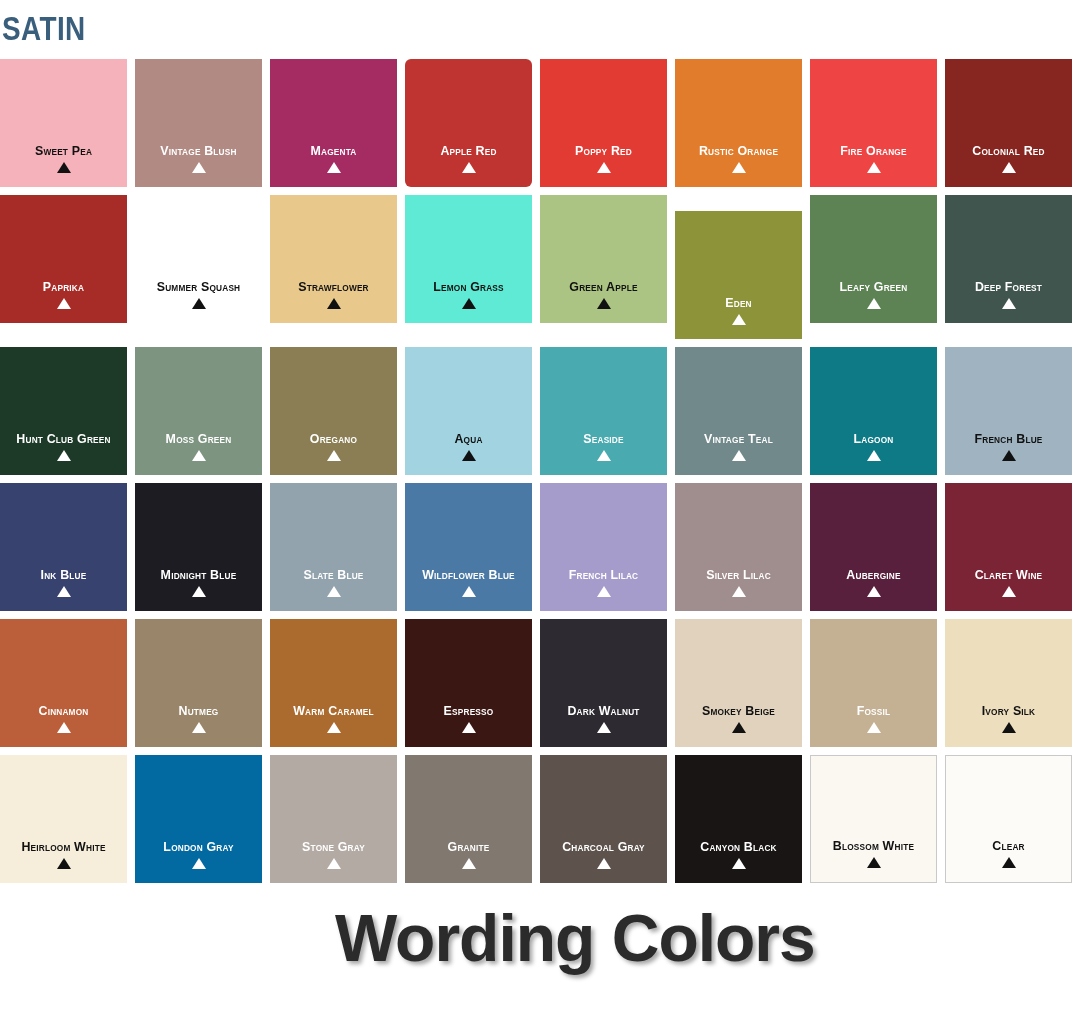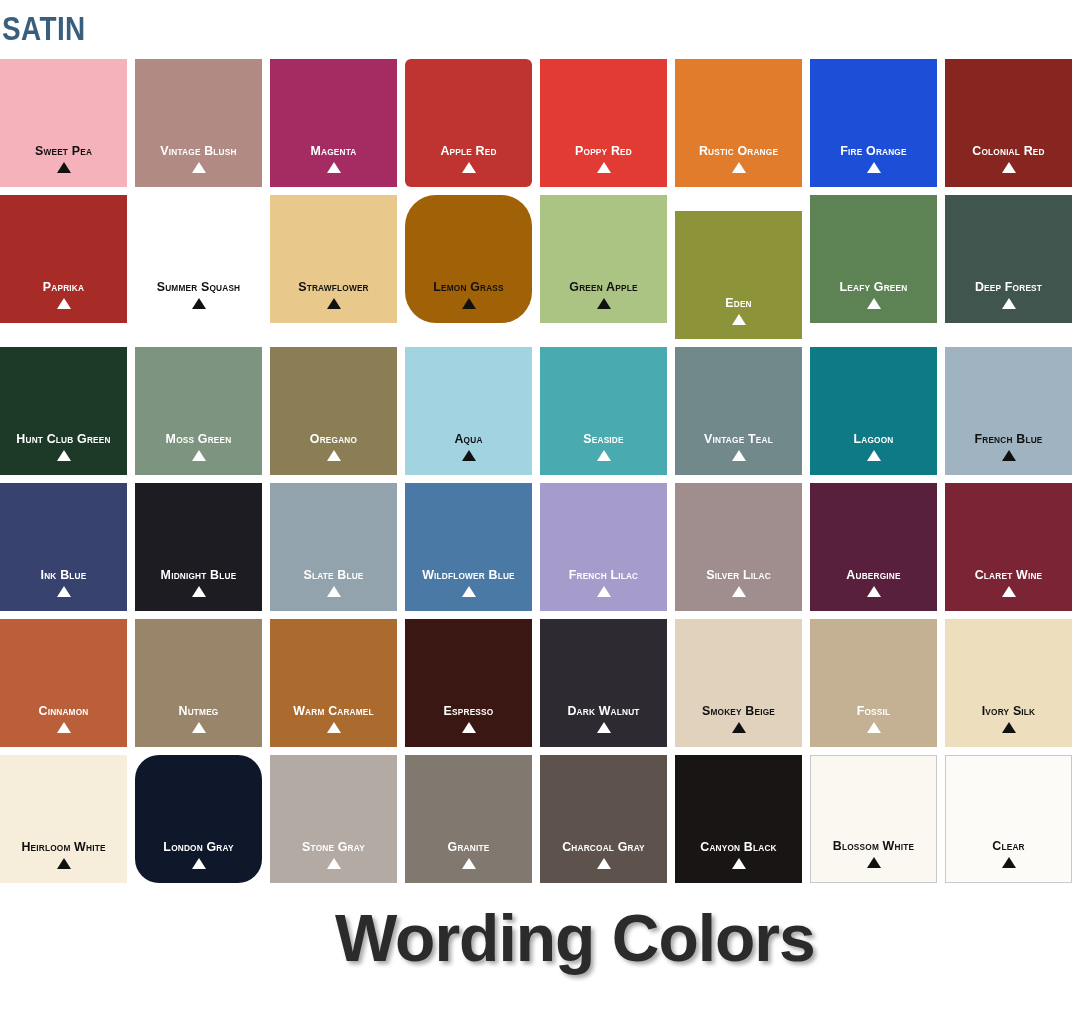--- a/index.html
+++ b/index.html
@@ -123,41 +123,41 @@
       <div class="swatch-marker" style="color: rgb(255, 255, 255);"><span></span></div>
     </div>
     <div class="swatch" style="background: rgb(226, 59, 51);">
       <div class="swatch-label" style="color: rgb(255, 255, 255);">Poppy Red</div>
       <div class="swatch-marker" style="color: rgb(255, 255, 255);"><span></span></div>
     </div>
     <div class="swatch" style="background: rgb(224, 124, 44);">
       <div class="swatch-label" style="color: rgb(255, 255, 255);">Rustic Orange</div>
       <div class="swatch-marker" style="color: rgb(255, 255, 255);"><span></span></div>
     </div>
-    <div class="swatch" style="background: #1d4ed8;">
+    <div class="swatch" style="background: #ef4444;">
       <div class="swatch-label" style="color: rgb(255, 255, 255);">Fire Orange</div>
       <div class="swatch-marker" style="color: rgb(255, 255, 255);"><span></span></div>
     </div>
     <div class="swatch" style="background: rgb(135, 38, 32);">
       <div class="swatch-label" style="color: rgb(255, 255, 255);">Colonial Red</div>
       <div class="swatch-marker" style="color: rgb(255, 255, 255);"><span></span></div>
     </div>
     <div class="swatch" style="background: rgb(167, 44, 39);">
       <div class="swatch-label" style="color: rgb(255, 255, 255);">Paprika</div>
       <div class="swatch-marker" style="color: rgb(255, 255, 255);"><span></span></div>
     </div>
     <div class="swatch">
       <div class="swatch-label" style="color: rgb(17, 17, 17);">Summer Squash</div>
       <div class="swatch-marker" style="color: rgb(17, 17, 17);"><span></span></div>
     </div>
     <div class="swatch" style="background: rgb(233, 201, 139);">
       <div class="swatch-label" style="color: rgb(17, 17, 17);">Strawflower</div>
       <div class="swatch-marker" style="color: rgb(17, 17, 17);"><span></span></div>
     </div>
-    <div class="swatch" style="background: #a16207; border-radius: 31px;">
+    <div class="swatch" style="background: #5eead4;">
       <div class="swatch-label" style="color: rgb(17, 17, 17);">Lemon Grass</div>
       <div class="swatch-marker" style="color: rgb(17, 17, 17);"><span></span></div>
     </div>
     <div class="swatch" style="background: rgb(172, 196, 131);">
       <div class="swatch-label" style="color: rgb(17, 17, 17);">Green Apple</div>
       <div class="swatch-marker" style="color: rgb(17, 17, 17);"><span></span></div>
     </div>
     <div class="swatch" style="background: rgb(140, 147, 56); margin-top: 16px;">
       <div class="swatch-label" style="color: rgb(255, 255, 255);">Eden</div>
       <div class="swatch-marker" style="color: rgb(255, 255, 255);"><span></span></div>
@@ -263,21 +263,21 @@
       <div class="swatch-marker" style="color: rgb(255, 255, 255);"><span></span></div>
     </div>
     <div class="swatch" style="background: rgb(237, 223, 189);">
       <div class="swatch-label" style="color: rgb(17, 17, 17);">Ivory Silk</div>
       <div class="swatch-marker" style="color: rgb(17, 17, 17);"><span></span></div>
     </div>
     <div class="swatch" style="background: rgb(246, 238, 219);">
       <div class="swatch-label" style="color: rgb(17, 17, 17);">Heirloom White</div>
       <div class="swatch-marker" style="color: rgb(17, 17, 17);"><span></span></div>
     </div>
-    <div class="swatch" style="background: #0f172a; border-radius: 24px;">
+    <div class="swatch" style="background: #0369a1;">
       <div class="swatch-label" style="color: rgb(255, 255, 255);">London Gray</div>
       <div class="swatch-marker" style="color: rgb(255, 255, 255);"><span></span></div>
     </div>
     <div class="swatch" style="background: rgb(179, 170, 164);">
       <div class="swatch-label" style="color: rgb(255, 255, 255);">Stone Gray</div>
       <div class="swatch-marker" style="color: rgb(255, 255, 255);"><span></span></div>
     </div>
     <div class="swatch" style="background: rgb(129, 120, 111);">
       <div class="swatch-label" style="color: rgb(255, 255, 255);">Granite</div>
       <div class="swatch-marker" style="color: rgb(255, 255, 255);"><span></span></div>

